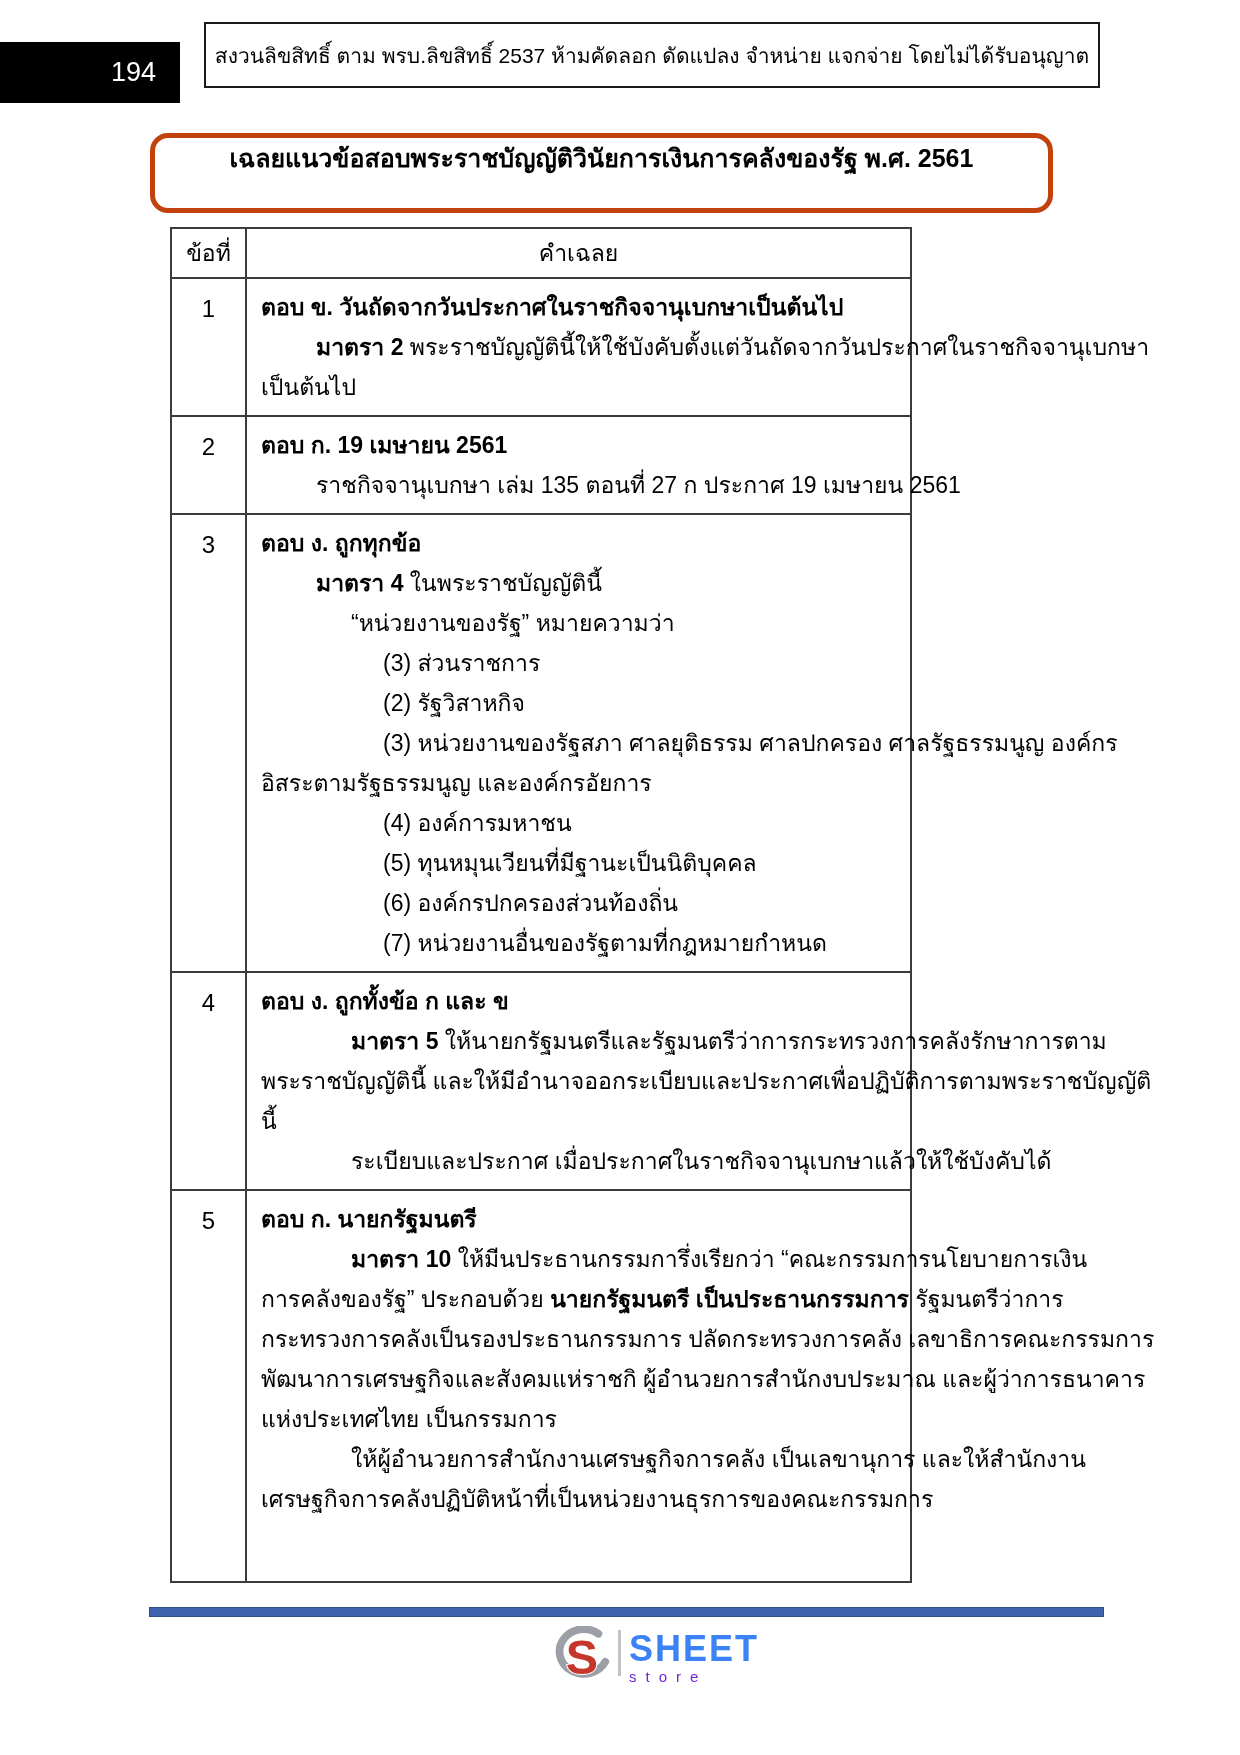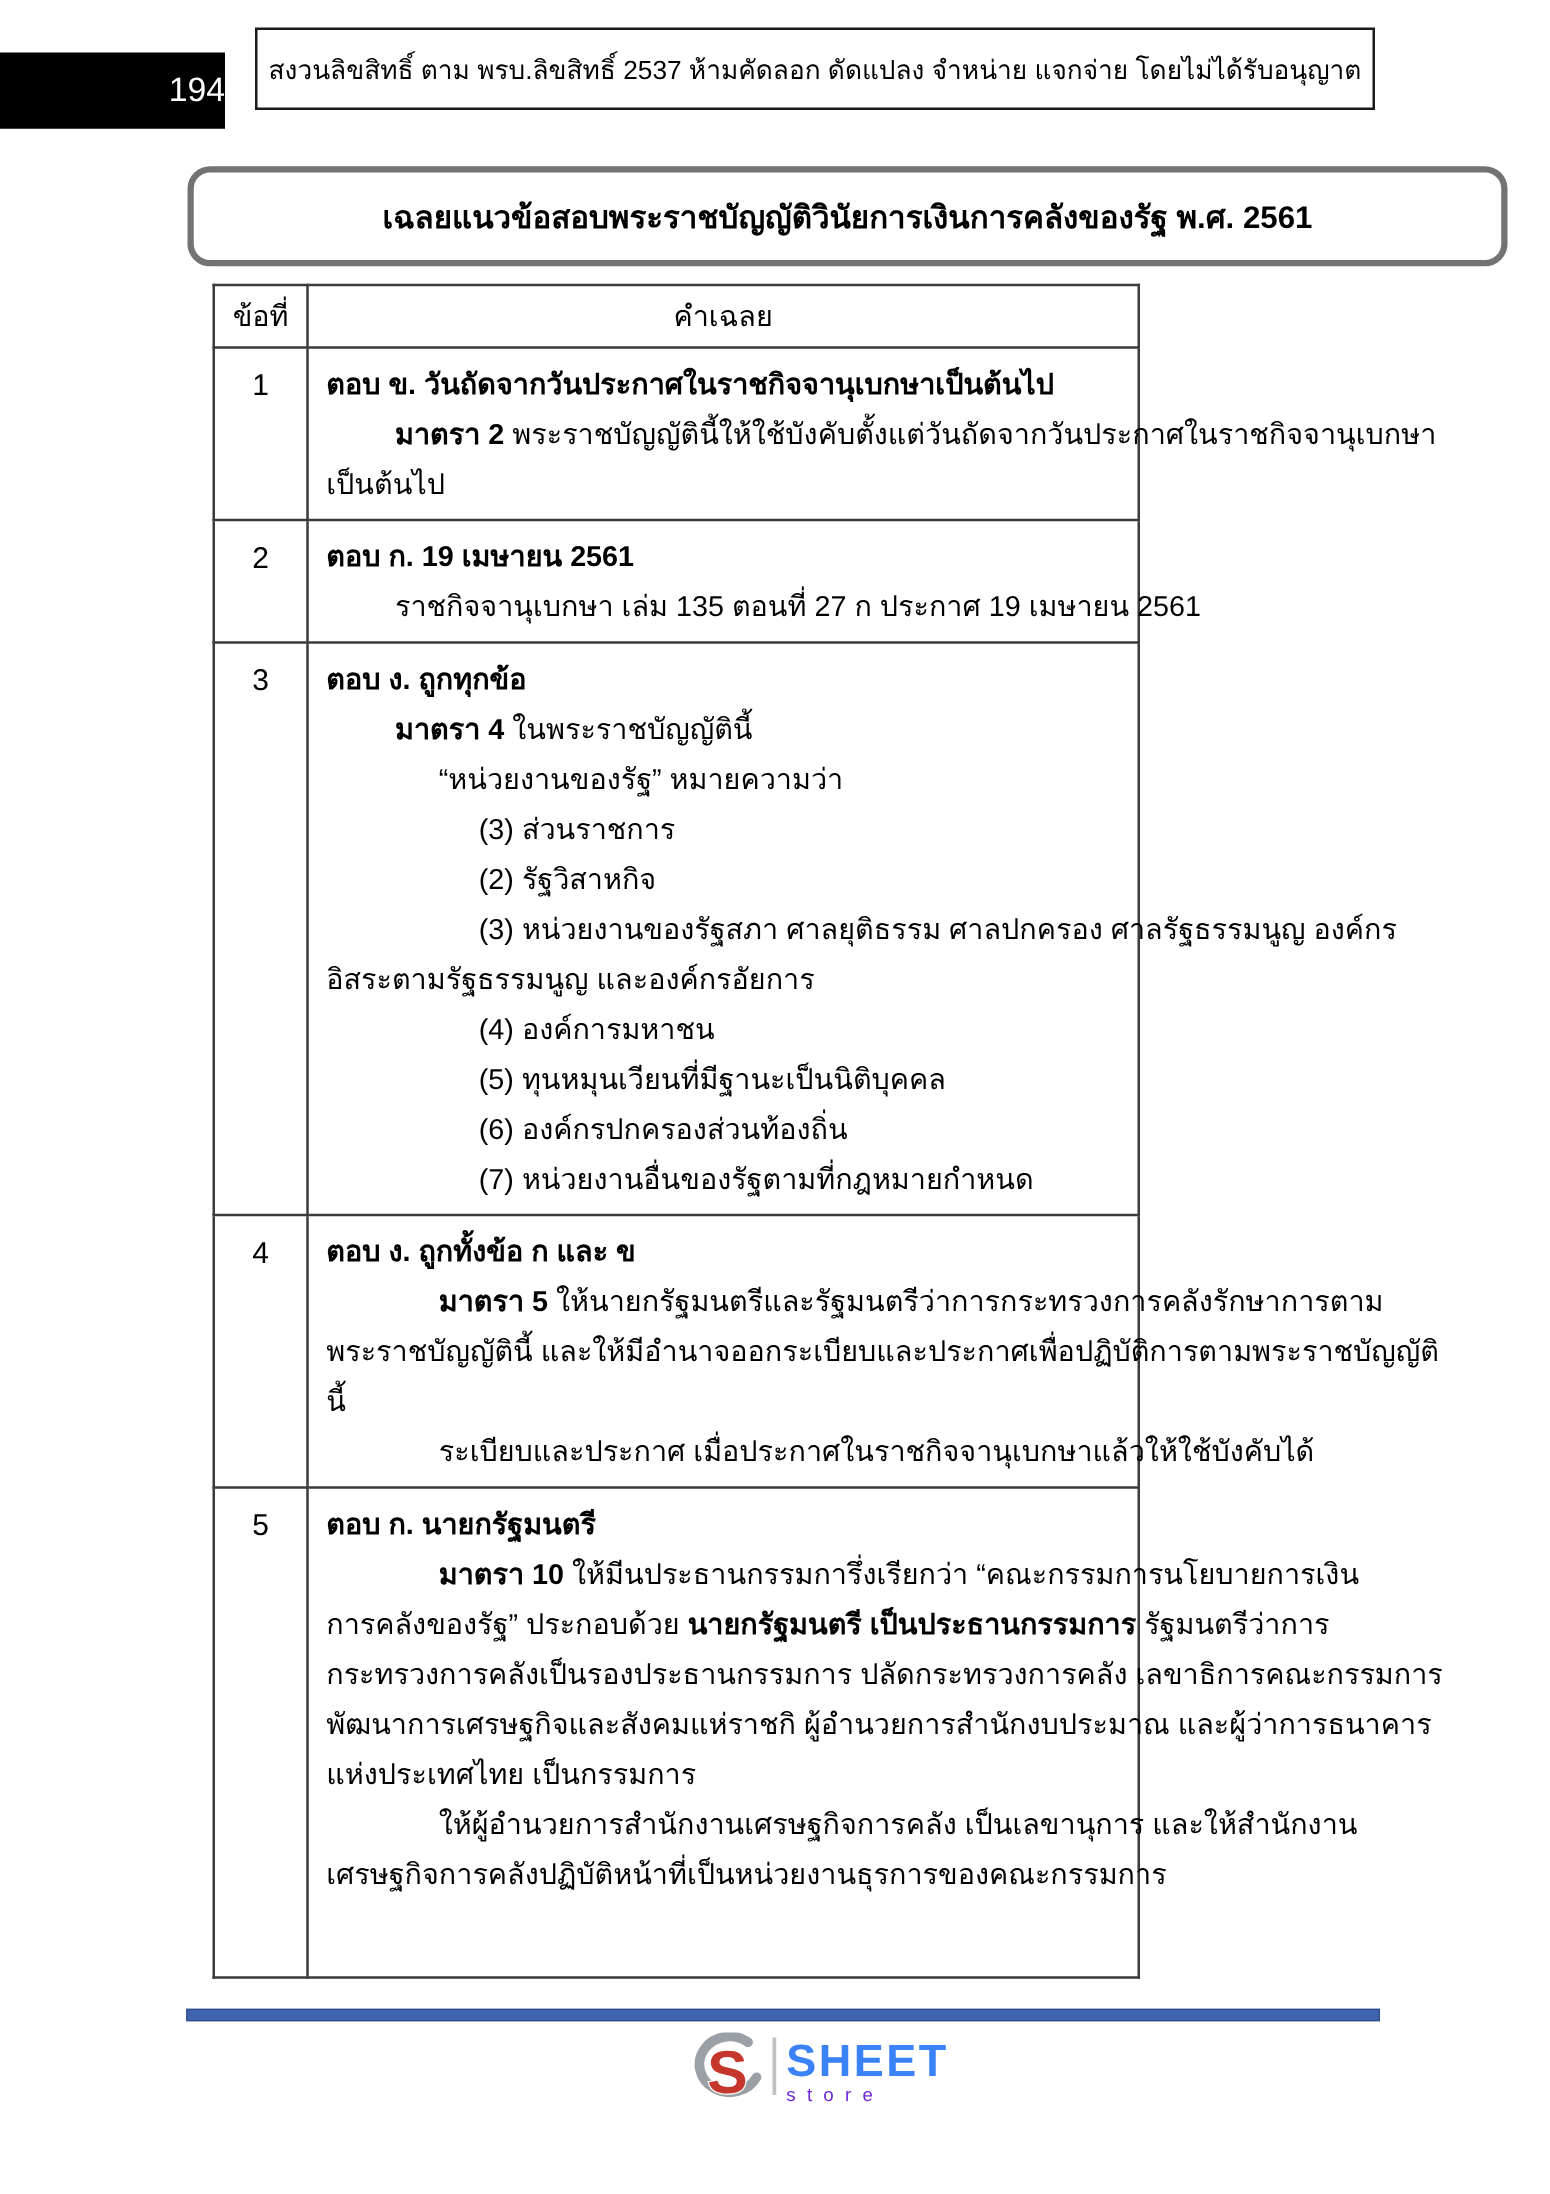--- a/index.html
+++ b/index.html
@@ -4,34 +4,34 @@
 <style>
   html,body{margin:0;padding:0;}
   body{
     width:1240px;height:1755px;position:relative;background:#ffffff;
     font-family:"Liberation Sans", sans-serif;color:#000;overflow:hidden;
   }
   
   .pagenum-box{
     position:absolute;left:0;top:42px;width:180px;height:61px;background:#000;
     color:#fff;display:flex;align-items:center;justify-content:flex-end;
-    box-sizing:border-box;font-size:27px;
+    padding-right:24px;box-sizing:border-box;font-size:27px;
   }
   
   .copyright-box{
     position:absolute;left:204px;top:22px;width:896px;height:66px;
     border:2px solid #1a1a1a;box-sizing:border-box;
     display:flex;align-items:center;justify-content:center;
     font-size:21px;white-space:nowrap;
   }
   
   .title-box{
-    position:absolute;left:150px;top:133px;width:1056px;height:80px;
-    border:5px solid #737373;border-radius:18px;box-sizing:border-box;
-    display:flex;align-items:center;justify-content:center;
+    position:absolute;left:150px;top:133px;width:903px;height:80px;
+    border:5px solid #c2410c;border-radius:18px;box-sizing:border-box;
+    display:flex;align-items:flex-start;justify-content:center;
     font-size:25px;font-weight:bold;background:#fff;
   }
   
   table.answers{
     position:absolute;left:150px;top:227px;width:742px;
     border-collapse:collapse;table-layout:fixed;margin-left:20px;
   }
   table.answers th, table.answers td{
     border:2px solid #3b3b3b;vertical-align:top;box-sizing:border-box;
   }

